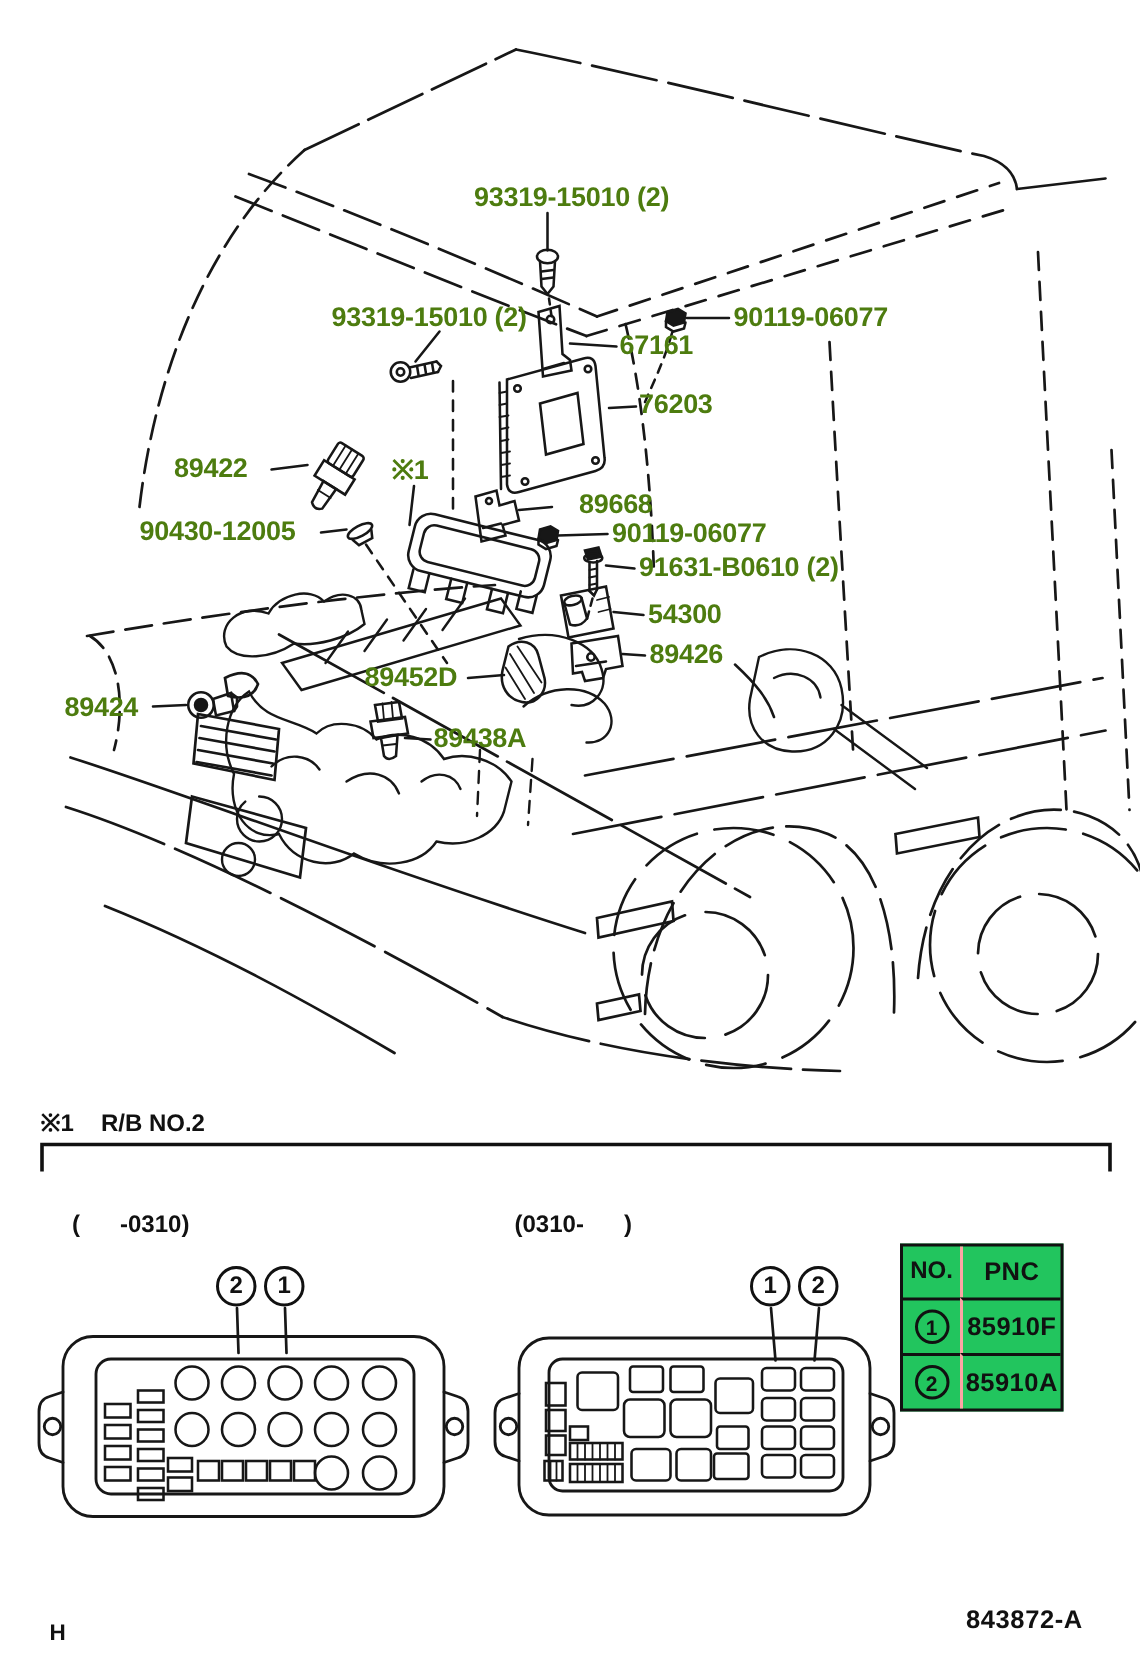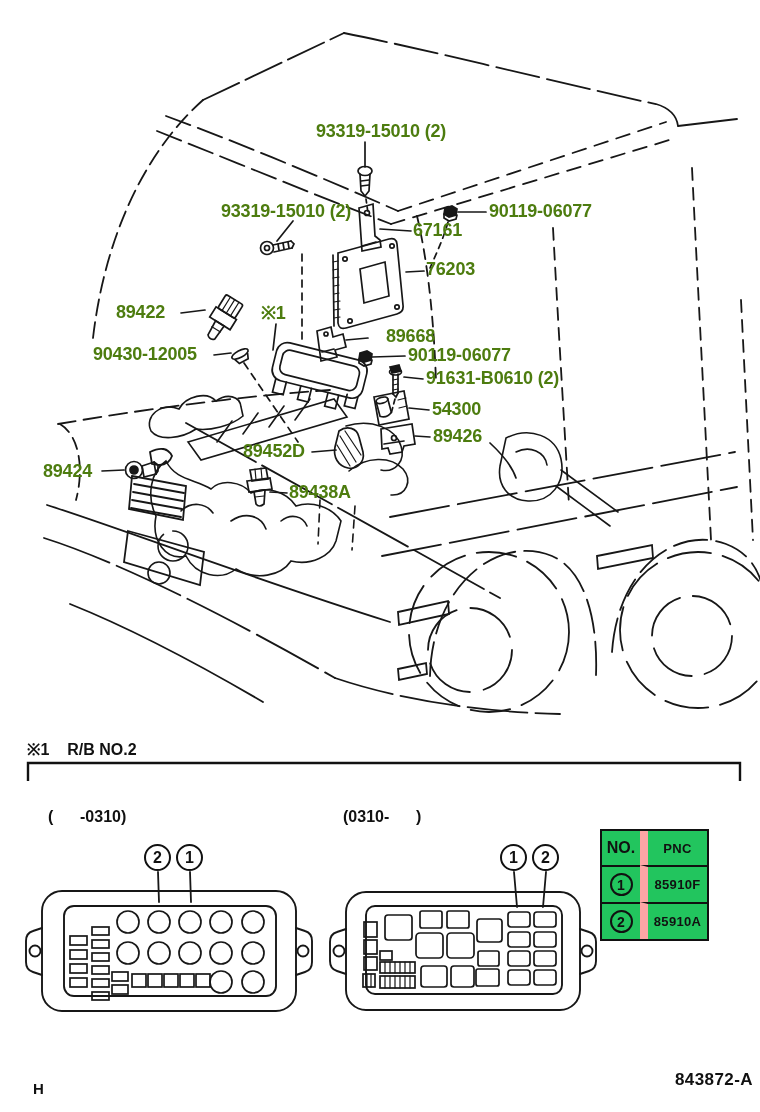--- a/index.html
+++ b/index.html
@@ -12,21 +12,21 @@
   .notehead .gap{display:inline-block;width:18px;}
   .variant{position:absolute;top:808px;font:700 16px/1.1 "Liberation Sans",sans-serif;white-space:pre;text-align:right;}
   .chip{position:absolute;width:27px;height:27px;border:2.5px solid #111;border-radius:50%;
         background:#fff;display:flex;align-items:center;justify-content:center;
         font:700 16px "Liberation Sans",sans-serif;box-sizing:border-box;}
   .pnc{position:absolute;left:600px;top:806px;width:109px;border:2.5px solid #111;
        display:grid;grid-template-columns:38px 1fr;grid-template-rows:34px 37px 37px;
        background:#22c55e;box-sizing:border-box;margin-top:23px;}
   .pnc .cell{display:flex;align-items:center;justify-content:center;
              border-top:2px solid #111;font:700 16px "Liberation Sans",sans-serif;}
-  .pnc .cell.c2{border-left:8px solid #fca5a5;font-size:13px;letter-spacing:0.3px;}
+  .pnc .cell.c2{border-left:2px solid #fca5a5;font-size:17px;letter-spacing:0.3px;}
   .pnc .cell.hd{border-top:none;}
   .circ{width:23px;height:23px;border:2px solid #111;border-radius:50%;
         display:flex;align-items:center;justify-content:center;
         font:700 14px "Liberation Sans",sans-serif;box-sizing:border-box;}
   .foot{position:absolute;font:700 15px "Liberation Sans",sans-serif;}
   .foot.r{font-size:17px;letter-spacing:0.4px;}
 </style>
 </head>
 <body>
 
@@ -373,15 +373,15 @@
   <div class="cell c2">85910F</div>
   <div class="cell">
         <span class="circ">
           <span>2</span>
         </span>
       </div>
   <div class="cell c2">85910A</div>
 </div>
 
 <div class="foot" style="left:33px;top:1080px">H</div>
-<div class="foot r" style="left:675px;top:1070px">843872-A</div>
+<div class="foot r" style="left:644px;top:1070px">843872-A</div>
 
 </div>
 
 </body></html>

